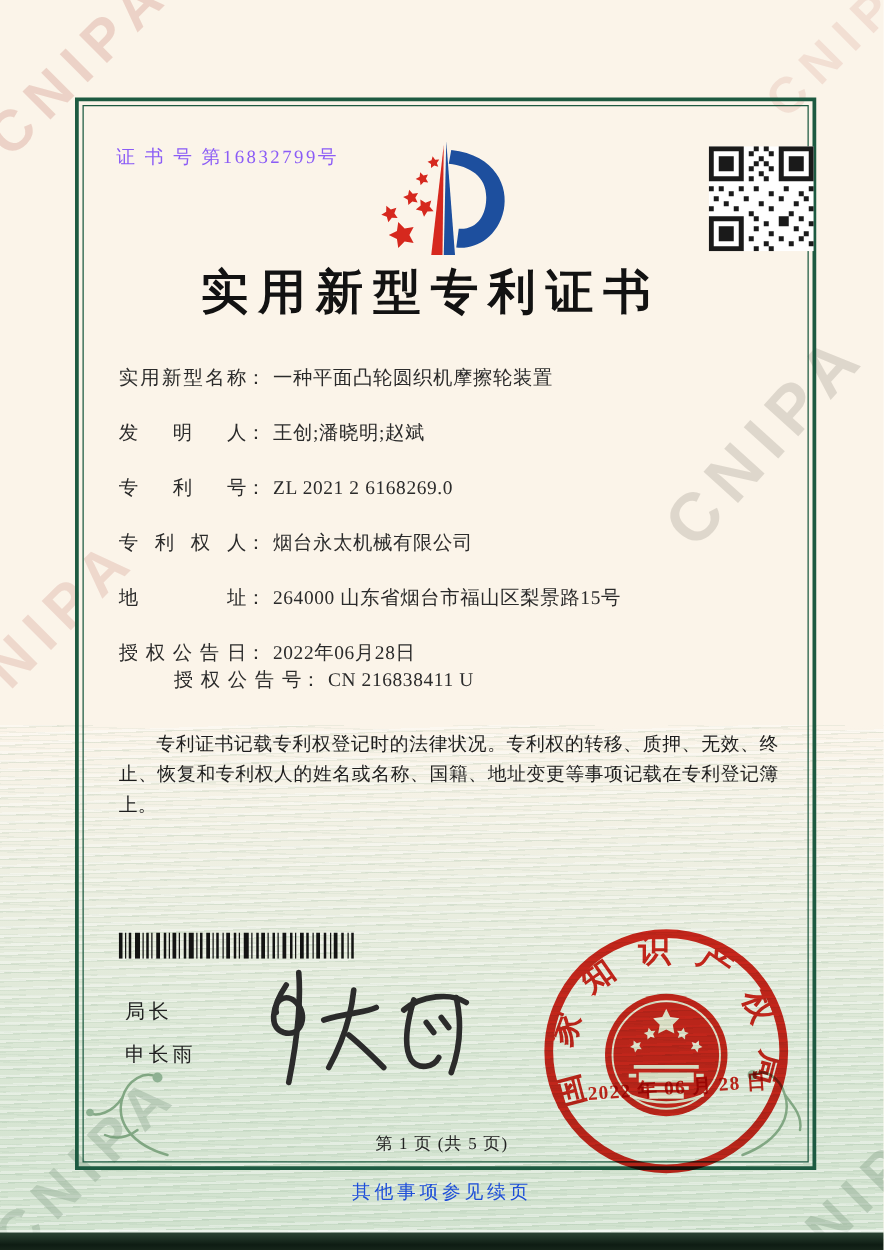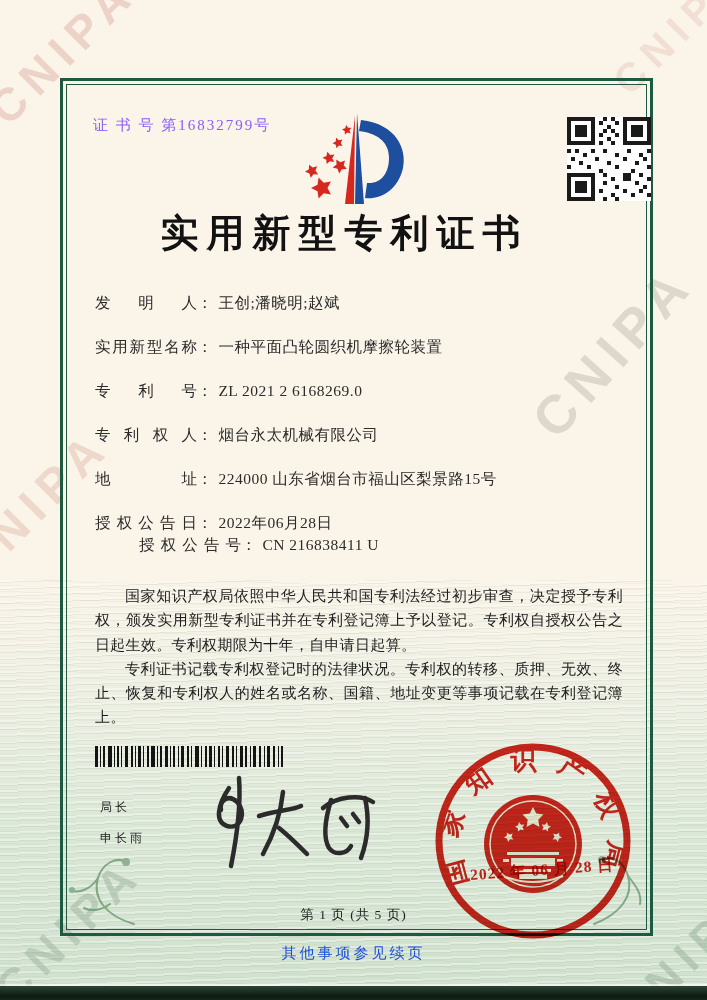--- a/index.html
+++ b/index.html
@@ -48,21 +48,21 @@
   .fvalue{letter-spacing:.5px;}
   .grant-row{display:flex;flex-direction:column;}
   .grant-second{margin-left:44px;}
   .body-text{
     left:95px; top:584px; width:528px; z-index:3;
     font-size:15px; line-height:1.62; letter-spacing:.3px; color:#1d1d1d; text-align:justify;
   }
   .body-text p{margin:0; text-indent:2em;}
   .barcode{left:95px; top:746px; z-index:3; mix-blend-mode:multiply;}
   .barcode rect{height:21px;}
-  .signer{left:100px; top:799px; z-index:3; font-size:12px; letter-spacing:3px; color:#222;}
+  .signer{left:100px; top:799px; z-index:3; font-size:16px; letter-spacing:3px; color:#222;}
   .signer div{margin-bottom:14px;}
   .signature{left:195px; top:770px; z-index:3;}
   .signature path{fill:none; stroke:#2b2b2b; stroke-width:4.5; stroke-linecap:round; stroke-linejoin:round;}
   .seal{left:432px; top:740px; z-index:4; mix-blend-mode:multiply;}
   .seal-ring{fill:none; stroke:#d6281e; stroke-width:7;}
   .seal-text-svg{fill:#d6281e; font-size:26px; font-weight:bold; letter-spacing:19px;}
   .seal-date{
     left:437px; top:860px; width:210px; z-index:5; text-align:center;
     color:#d6281e; font-size:15.5px; font-weight:bold; letter-spacing:1px;
     transform:rotate(-4deg); mix-blend-mode:multiply;
@@ -143,53 +143,52 @@
           <rect x="8" y="64" width="12" height="12"></rect>
       </g>
       <path d="M36,0h4v4h-4z M44,0h4v4h-4z M32,4h4v4h-4z M40,8h4v4h-4z M48,4h4v4h-4z M36,12h4v4h-4z M44,12h4v4h-4z M32,16h4v4h-4z M48,16h4v4h-4z M40,20h4v4h-4z M32,24h4v4h-4z M44,24h4v4h-4z M0,32h4v4h-4z M8,32h4v4h-4z M16,36h4v4h-4z M24,32h4v4h-4z M36,32h4v4h-4z M48,36h4v4h-4z M60,32h4v4h-4z M72,36h4v4h-4z M80,32h4v4h-4z M4,40h4v4h-4z M12,44h4v4h-4z M28,40h4v4h-4z M40,44h4v4h-4z M56,40h4v4h-4z M68,44h4v4h-4z M76,40h4v4h-4z M0,48h4v4h-4z M20,48h4v4h-4z M32,52h4v4h-4z M48,48h4v4h-4z M64,52h4v4h-4z M80,48h4v4h-4z M36,56h4v4h-4z M44,60h4v4h-4z M56,56h8v8h-8z M72,56h4v4h-4z M80,60h4v4h-4z M36,64h4v4h-4z M48,68h4v4h-4z M68,64h4v4h-4z M76,68h4v4h-4z M32,72h4v4h-4z M44,76h4v4h-4z M56,72h4v4h-4z M64,76h4v4h-4z M72,72h4v4h-4z M80,76h4v4h-4z M36,80h4v4h-4z M48,80h4v4h-4z"></path>
     </g>
   </svg>
 
   <div class="abs title">实用新型专利证书</div>
 
   <div class="abs fields">
     <div class="frow">
+      <span class="flabel">实用新型名称</span><span class="fcolon">：</span>
+      <span class="fvalue">一种平面凸轮圆织机摩擦轮装置</span>
+    </div>
+    <div class="frow">
       <span class="flabel">发明人</span><span class="fcolon">：</span>
       <span class="fvalue">王创;潘晓明;赵斌</span>
     </div>
     <div class="frow">
-      <span class="flabel">实用新型名称</span><span class="fcolon">：</span>
-      <span class="fvalue">一种平面凸轮圆织机摩擦轮装置</span>
-    </div>
-    <div class="frow">
       <span class="flabel">专利号</span><span class="fcolon">：</span>
       <span class="fvalue">ZL 2021 2 6168269.0</span>
     </div>
     <div class="frow">
       <span class="flabel">专利权人</span><span class="fcolon">：</span>
       <span class="fvalue">烟台永太机械有限公司</span>
     </div>
     <div class="frow">
       <span class="flabel">地址</span><span class="fcolon">：</span>
-      <span class="fvalue">224000 山东省烟台市福山区梨景路15号</span>
+      <span class="fvalue">264000 山东省烟台市福山区梨景路15号</span>
     </div>
     <div class="frow grant-row">
       <span>
         <span class="flabel">授权公告日</span><span class="fcolon">：</span>
         <span class="fvalue">2022年06月28日</span>
       </span>
       <span class="grant-second">
         <span class="flabel">授权公告号</span><span class="fcolon">：</span>
         <span class="fvalue">CN 216838411 U</span>
       </span>
     </div>
   </div>
 
   <div class="abs body-text">
-    <p>国家知识产权局依照中华人民共和国专利法经过初步审查，决定授予专利权，颁发实用新型专利证书并在专利登记簿上予以登记。专利权自授权公告之日起生效。专利权期限为十年，自申请日起算。</p>
     <p>专利证书记载专利权登记时的法律状况。专利权的转移、质押、无效、终止、恢复和专利权人的姓名或名称、国籍、地址变更等事项记载在专利登记簿上。</p>
   </div>
 
   <svg class="abs barcode" width="190" height="21" viewBox="0 0 190 21">
     <g fill="#151515">
       <rect x="0" width="3"></rect>
         <rect x="5" width="1"></rect>
         <rect x="8" width="2"></rect>
         <rect x="13" width="4"></rect>
         <rect x="19" width="1"></rect>

